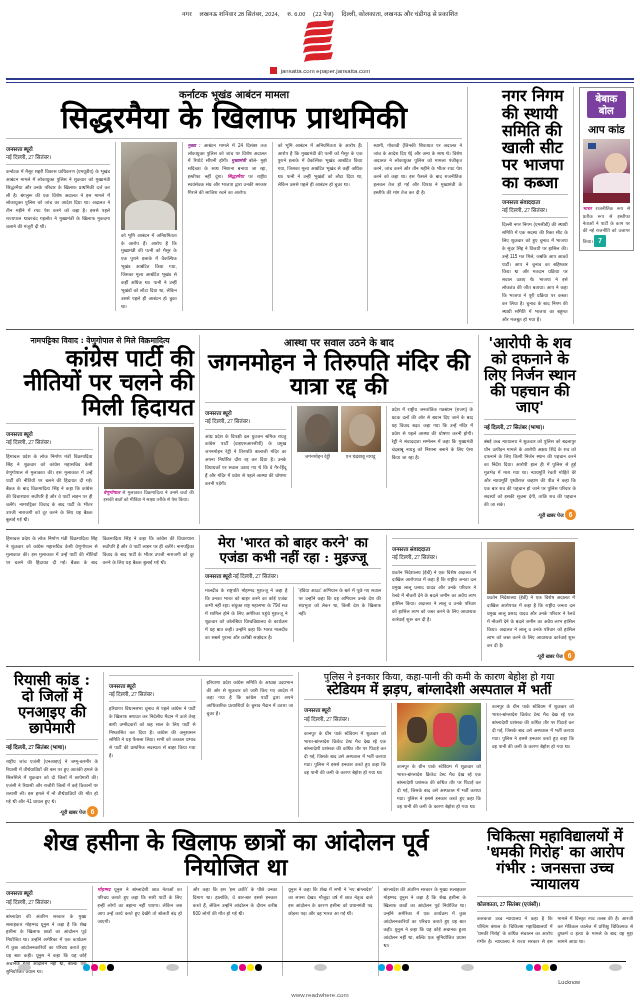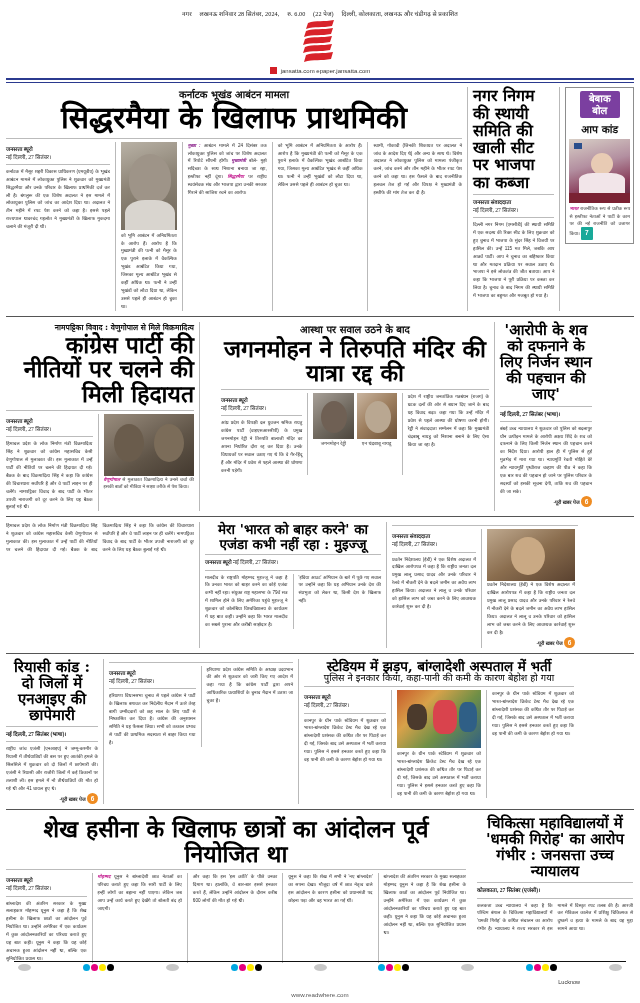--- a/index.html
+++ b/index.html
@@ -203,21 +203,21 @@
         <div class="vline"></div>
 
         <div style="width:92px;">
           <div class="body-text">स्वामी, गोकावी (जिनकी शिकायत पर अदालत ने जांच के आदेश दिए थे) और अन्य के साथ थे। विशेष अदालत ने लोकायुक्त पुलिस को मामला पंजीकृत करने, जांच करने और तीन महीने के भीतर रपट पेश करने को कहा था। इस फैसले के बाद राजनीतिक हलचल तेज हो गई और विपक्ष ने मुख्यमंत्री के इस्तीफे की मांग तेज कर दी है।</div>
         </div>
       </div>
     </div>
 
     <div class="vline"></div>
 
-    <div style="width:88px;">
+    <div style="width:88px;margin-left:29px;">
       <div class="headline h-lg" style="text-align:left;">नगर निगम की स्थायी समिति की खाली सीट पर भाजपा का कब्जा</div>
       <div class="hline-light"></div>
       <div class="byline">
         <span>जनसत्ता संवाददाता</span><br>
         <span class="b2">नई दिल्ली, 27 सितंबर।</span>
       </div>
       <div class="hline-light"></div>
       <div class="body-text">दिल्ली नगर निगम (एमसीडी) की स्थायी समिति में एक सदस्य की रिक्त सीट के लिए शुक्रवार को हुए चुनाव में भाजपा के सुंदर सिंह ने विजयी पर हासिल की। उन्हें 115 मत मिले, जबकि आप आठवें पार्टी। आप ने चुनाव का बहिष्कार किया था और मतदान प्रक्रिया पर सवाल उठाए थे। भाजपा ने इसे लोकतंत्र की जीत बताया। आप ने कहा कि भाजपा ने पूरी प्रक्रिया पर कब्जा कर लिया है। चुनाव के बाद निगम की स्थायी समिति में भाजपा का बहुमत और मजबूत हो गया है।</div>
     </div>
 
@@ -243,21 +243,21 @@
         </div>
       </div>
     </div>
   </div>
 
   <div class="hline"></div>
 
   <div class="tier">
 
     <div style="width:188px;">
-      <div class="kicker small" style="text-align:right;">नामपट्टिका विवाद : वेणुगोपाल से मिले विक्रमादित्य</div>
+      <div class="kicker small" style="text-align:center;">नामपट्टिका विवाद : वेणुगोपाल से मिले विक्रमादित्य</div>
       <div class="headline h-xl" style="text-align:right;">कांग्रेस पार्टी की नीतियों पर चलने की मिली हिदायत</div>
       <div class="hline-light"></div>
       <div style="display:flex; gap:5px;">
         <div style="width:88px;">
           <div class="byline">
             <span>जनसत्ता ब्यूरो</span><br>
             <span class="b2">नई दिल्ली, 27 सितंबर।</span>
           </div>
           <div class="hline-light"></div>
           <div class="body-text">हिमाचल प्रदेश के लोक निर्माण मंत्री विक्रमादित्य सिंह ने शुक्रवार को कांग्रेस महासचिव केसी वेणुगोपाल से मुलाकात की। इस मुलाकात में उन्हें पार्टी की नीतियों पर चलने की हिदायत दी गई। बैठक के बाद विक्रमादित्य सिंह ने कहा कि कांग्रेस की विचारधारा सर्वोपरि है और वे पार्टी लाइन पर ही चलेंगे। नामपट्टिका विवाद के बाद पार्टी के भीतर उपजी नाराजगी को दूर करने के लिए यह बैठक बुलाई गई थी।</div>
@@ -271,21 +271,21 @@
           <div class="capline">
             <span class="lead">वेणुगोपाल</span>
             <span>से मुलाकात विक्रमादित्य ने उनसे चर्चा की इसकी बातों को मीडिया ने साझा तरीके से पेश किया।</span>
           </div>
         </div>
       </div>
     </div>
 
     <div class="vline"></div>
 
-    <div style="width:268px;margin-left:16px;">
+    <div style="width:268px;">
       <div class="kicker">आस्था पर सवाल उठने के बाद</div>
       <div class="headline h-xl">जगनमोहन ने तिरुपति मंदिर की यात्रा रद्द की</div>
       <div class="hline-light"></div>
       <div style="display:flex; gap:5px;">
         <div style="width:84px;">
           <div class="byline">
             <span>जनसत्ता ब्यूरो</span><br>
             <span class="b2">नई दिल्ली, 27 सितंबर।</span>
           </div>
           <div class="hline-light"></div>
@@ -419,22 +419,22 @@
         <div class="vline"></div>
         <div style="width:88px;">
           <div class="body-text">हरियाणा प्रदेश कांग्रेस समिति के अध्यक्ष उदयभान की ओर से शुक्रवार को जारी किए गए आदेश में कहा गया है कि कांग्रेस पार्टी द्वारा अपने आधिकारिक प्रत्याशियों के चुनाव मैदान में उतारा जा चुका है।</div>
         </div>
       </div>
     </div>
 
     <div class="vline"></div>
 
     <div style="width:270px;">
+      <div class="headline h-xs" style="font-weight:400;">पुलिस ने इनकार किया, कहा-पानी की कमी के कारण बेहोश हो गया</div>
       <div class="headline h-md">स्टेडियम में झड़प, बांग्लादेशी अस्पताल में भर्ती</div>
-      <div class="headline h-xs" style="font-weight:400;">पुलिस ने इनकार किया, कहा-पानी की कमी के कारण बेहोश हो गया</div>
       <div class="hline-light"></div>
       <div style="display:flex;gap:5px;">
         <div style="width:84px;">
           <div class="byline">
             <span>जनसत्ता ब्यूरो</span><br>
             <span class="b2">नई दिल्ली, 27 सितंबर।</span>
           </div>
           <div class="hline-light"></div>
           <div class="body-text">कानपुर के ग्रीन पार्क स्टेडियम में शुक्रवार को भारत-बांग्लादेश क्रिकेट टेस्ट मैच देख रहे एक बांग्लादेशी प्रशंसक की कथित तौर पर पिटाई कर दी गई, जिसके बाद उसे अस्पताल में भर्ती कराया गया। पुलिस ने इससे इनकार करते हुए कहा कि वह पानी की कमी के कारण बेहोश हो गया था।</div>
         </div>

